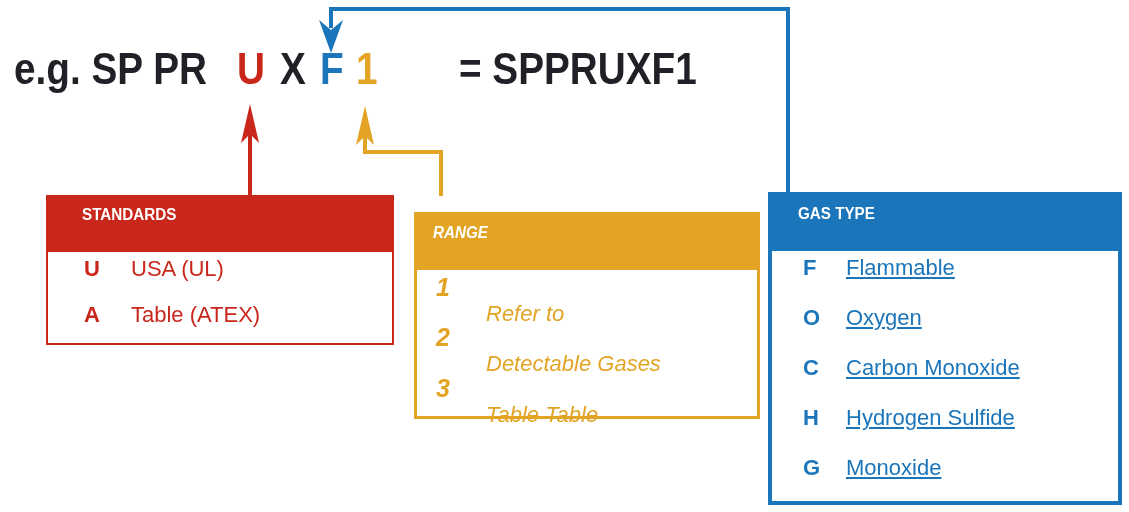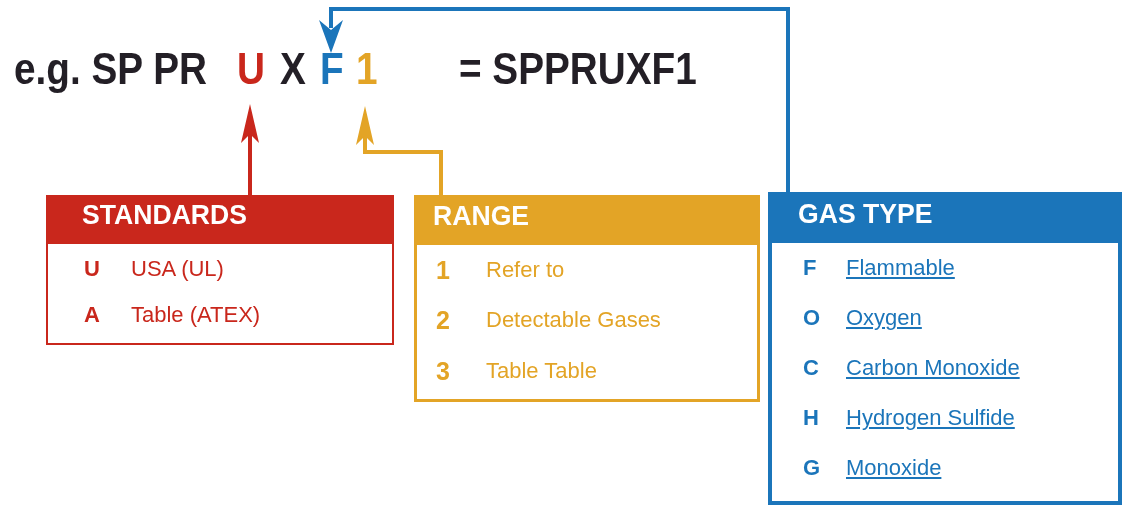--- a/index.html
+++ b/index.html
@@ -21,40 +21,40 @@
     transform:scaleX(.88);
     transform-origin:0 50%;
     white-space:nowrap;
   }
   
   #connectors{position:absolute;left:0;top:0;pointer-events:none;}
   
   .legend-box{position:absolute;background:#fff;box-sizing:border-box;}
   .legend-box .hdr{
     position:absolute;left:-0px;top:0;right:0;
-    height:48px;line-height:38px;
-    color:#ffffff;font-weight:bold;font-size:28px;
+    height:56px;line-height:38px;
+    color:#ffffff;font-weight:bold;font-size:16px;
     white-space:nowrap;
   }
   .hdr span{display:inline-block;transform:scaleX(.95);transform-origin:0 50%;}
   .box-standards{left:46px;top:195px;width:348px;height:150px;border:2px solid var(--red);}
   .box-standards .hdr{background:var(--red);padding-left:35px;margin:-1px;}
-  .box-range{left:414px;top:195px;width:346px;height:207px;border:3px solid var(--gold);}
+  .box-range{left:414px;top:212px;width:346px;height:207px;border:3px solid var(--gold);font-style:italic;}
   .box-range .hdr{background:var(--gold);padding-left:17px;margin:-1px;}
   .box-gas{left:768px;top:192px;width:354px;height:313px;border:4px solid var(--blue);}
   .box-gas .hdr{background:var(--blue);padding-left:27px;margin:-1px;text-decoration:underline;}
   .row{position:absolute;height:28px;line-height:28px;font-size:22px;white-space:nowrap;}
   .row .code{position:absolute;font-weight:bold;}
   .row .lbl{position:absolute;font-weight:normal;}
   .box-standards .row{color:var(--red);}
   .box-standards .row .code{left:36px;}
   .box-standards .row .lbl{left:83px;}
   .box-range .row{color:var(--gold);}
   .box-range .row .code{left:19px;font-size:25px;}
-  .box-range .row .lbl{left:69px;}
+  .box-range .row .lbl{left:69px;margin-top:27px;}
   .box-gas .row{color:var(--blue);}
   .box-gas .row .code{left:31px;}
   .box-gas .row .lbl{left:74px;text-decoration:underline;}
 </style>
 </head>
 <body>
 
 <div id="canvas">
 
   <svg id="connectors" width="1129" height="512" viewBox="0 0 1129 512">

